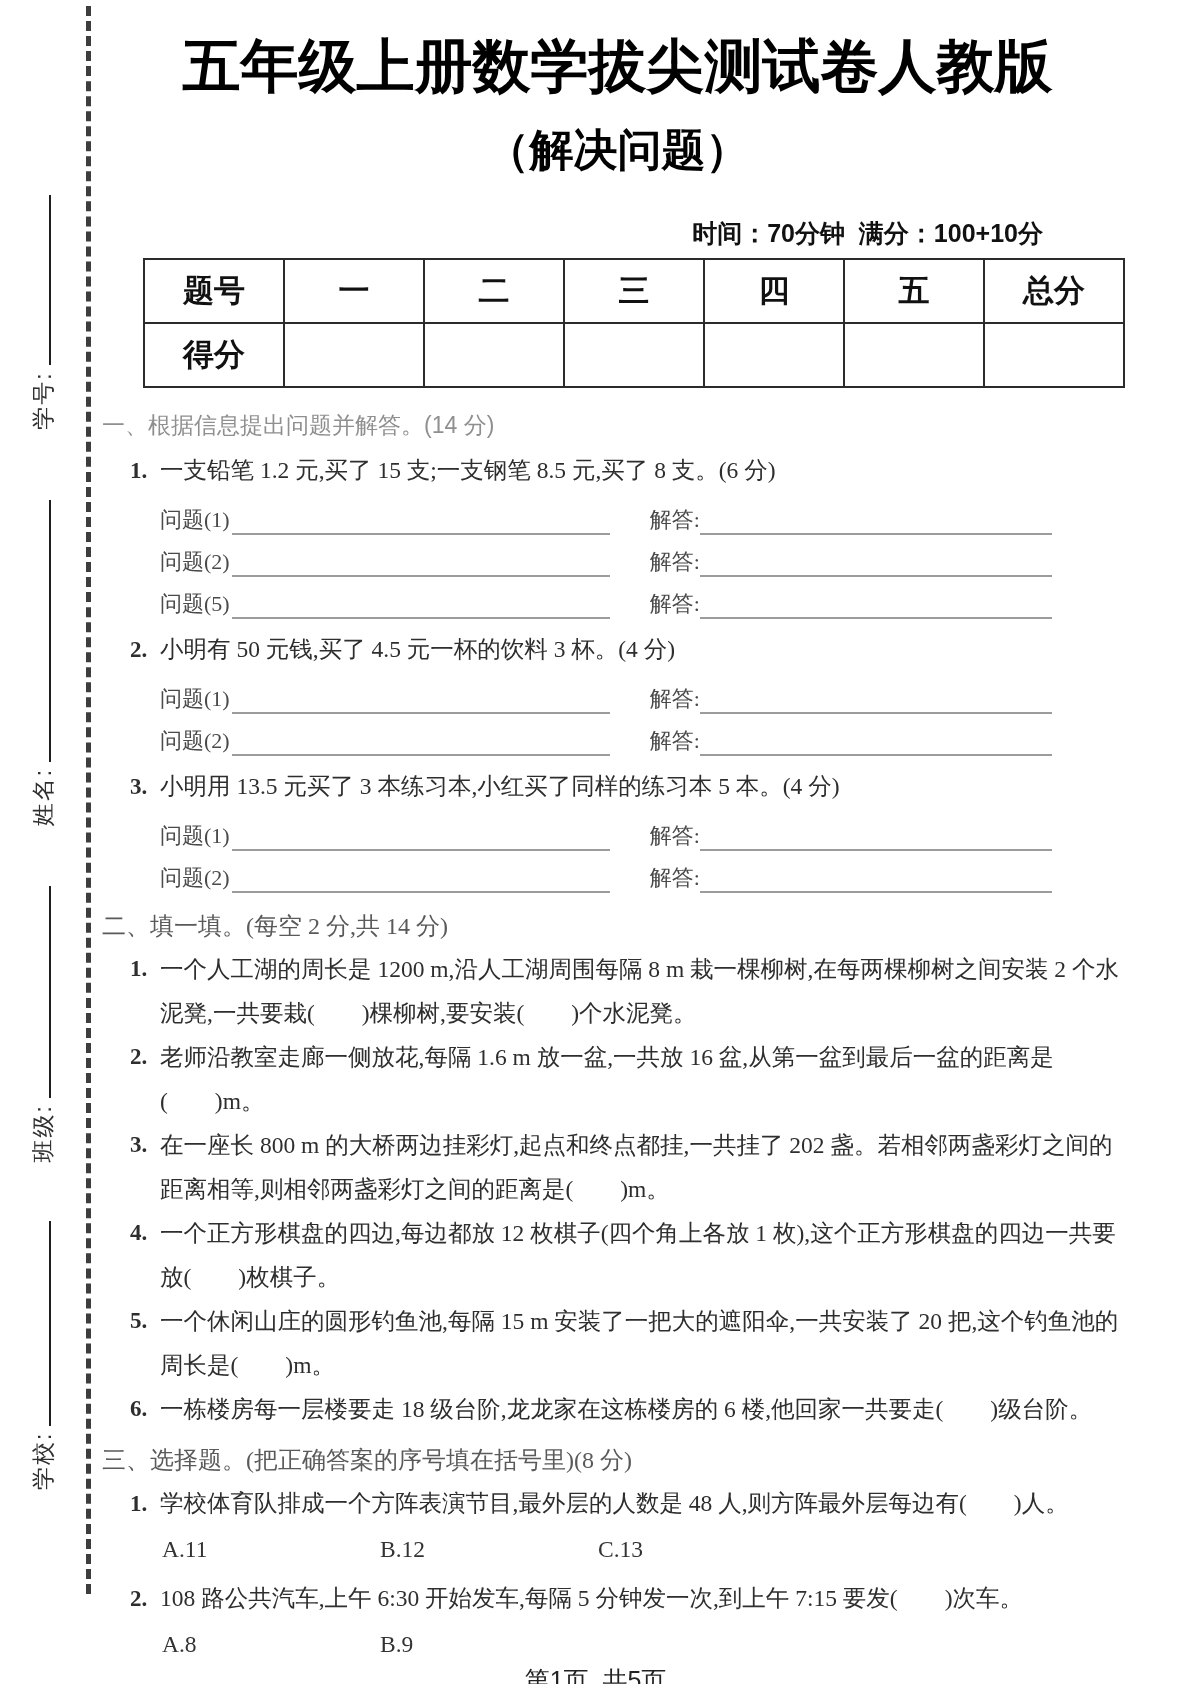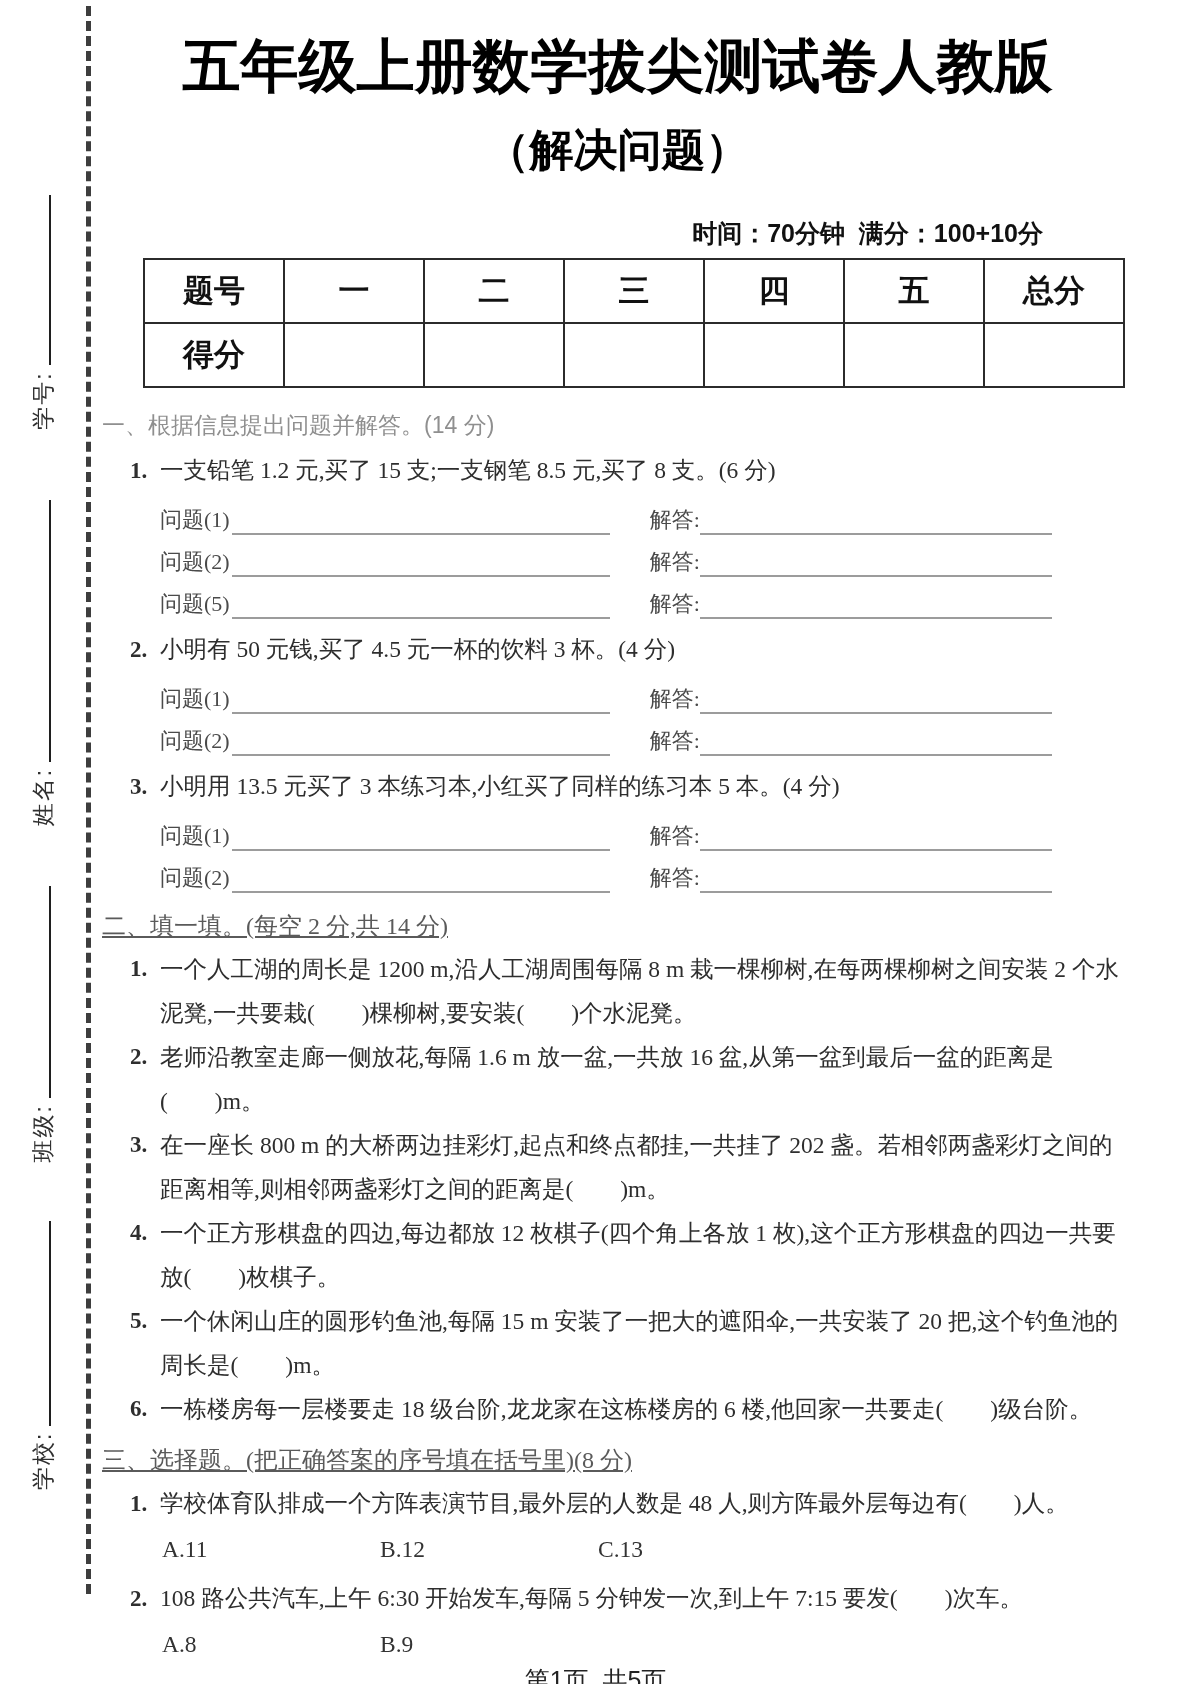--- a/index.html
+++ b/index.html
@@ -34,21 +34,21 @@
         font-size:25px;line-height:34px;color:#111;}
 
   table.score{margin:8px 0 0 43px;border-collapse:collapse;width:982px;table-layout:fixed;}
   table.score td{border:2px solid #2b2b2b;height:60px;text-align:center;vertical-align:middle;
         font-size:31px;font-weight:bold;color:#111;}
   table.score td.hd{font-family:Liberation Serif, serif;}
   table.score td.cn{font-family:"Liberation Serif","DejaVu Serif",serif;}
 
   .h1g{margin:22px 0 0 2px;font-family:"Liberation Sans","DejaVu Sans",sans-serif;
         font-size:23px;line-height:30px;color:#8f8f8f;}
-  .h2g,.h3g{margin:18px 0 6px 2px;font-size:24px;line-height:30px;color:#5a5a5a;text-decoration:underline;}
+  .h2g,.h3g{margin:18px 0 6px 2px;font-size:24px;line-height:30px;color:#5a5a5a;}
   .h3g{margin-top:14px;}
 
   .q{position:relative;padding-left:60px;margin-top:8px;font-size:23.5px;line-height:45px;color:#2e2e2e;}
   .q .num{position:absolute;left:30px;font-weight:bold;font-size:23px;}
   .s2q{margin-top:0;line-height:44px;}
   .s3q{margin-top:4px;line-height:45px;}
 
   .prob-row{display:flex;align-items:flex-end;padding-left:60px;height:42px;
         font-size:22px;color:#4a4a4a;}
   .p-label{flex:none;text-align:right;}

